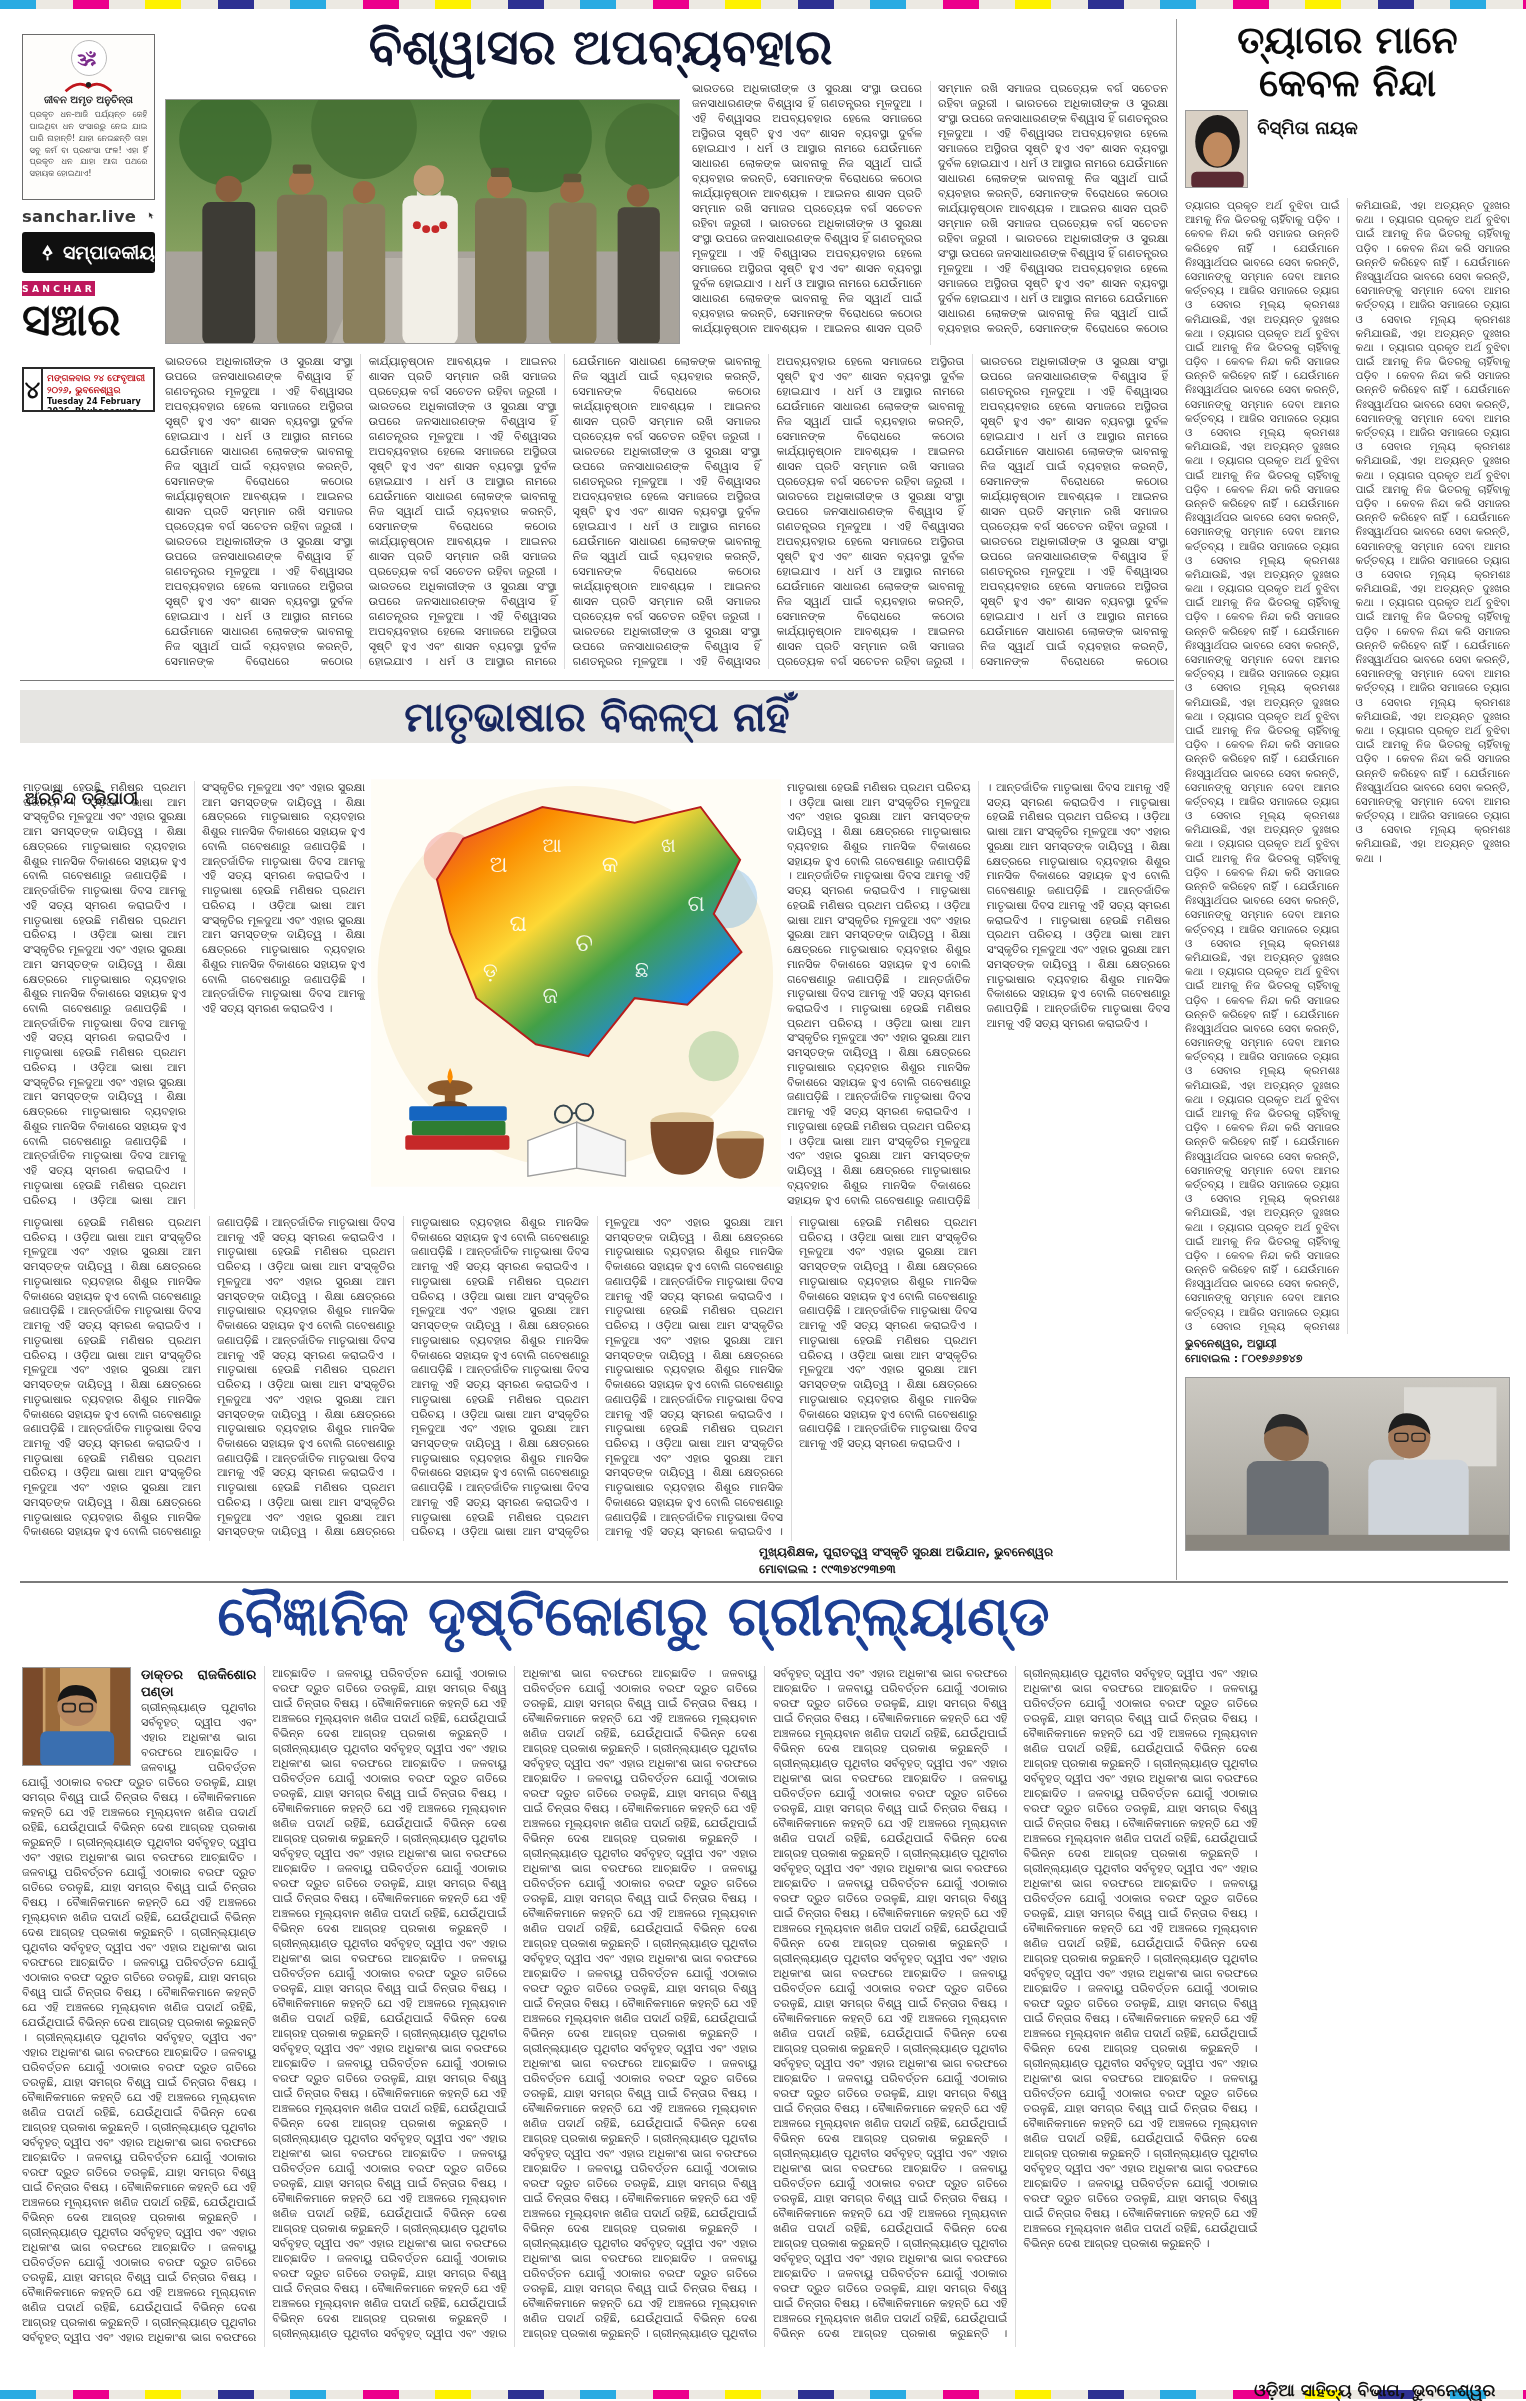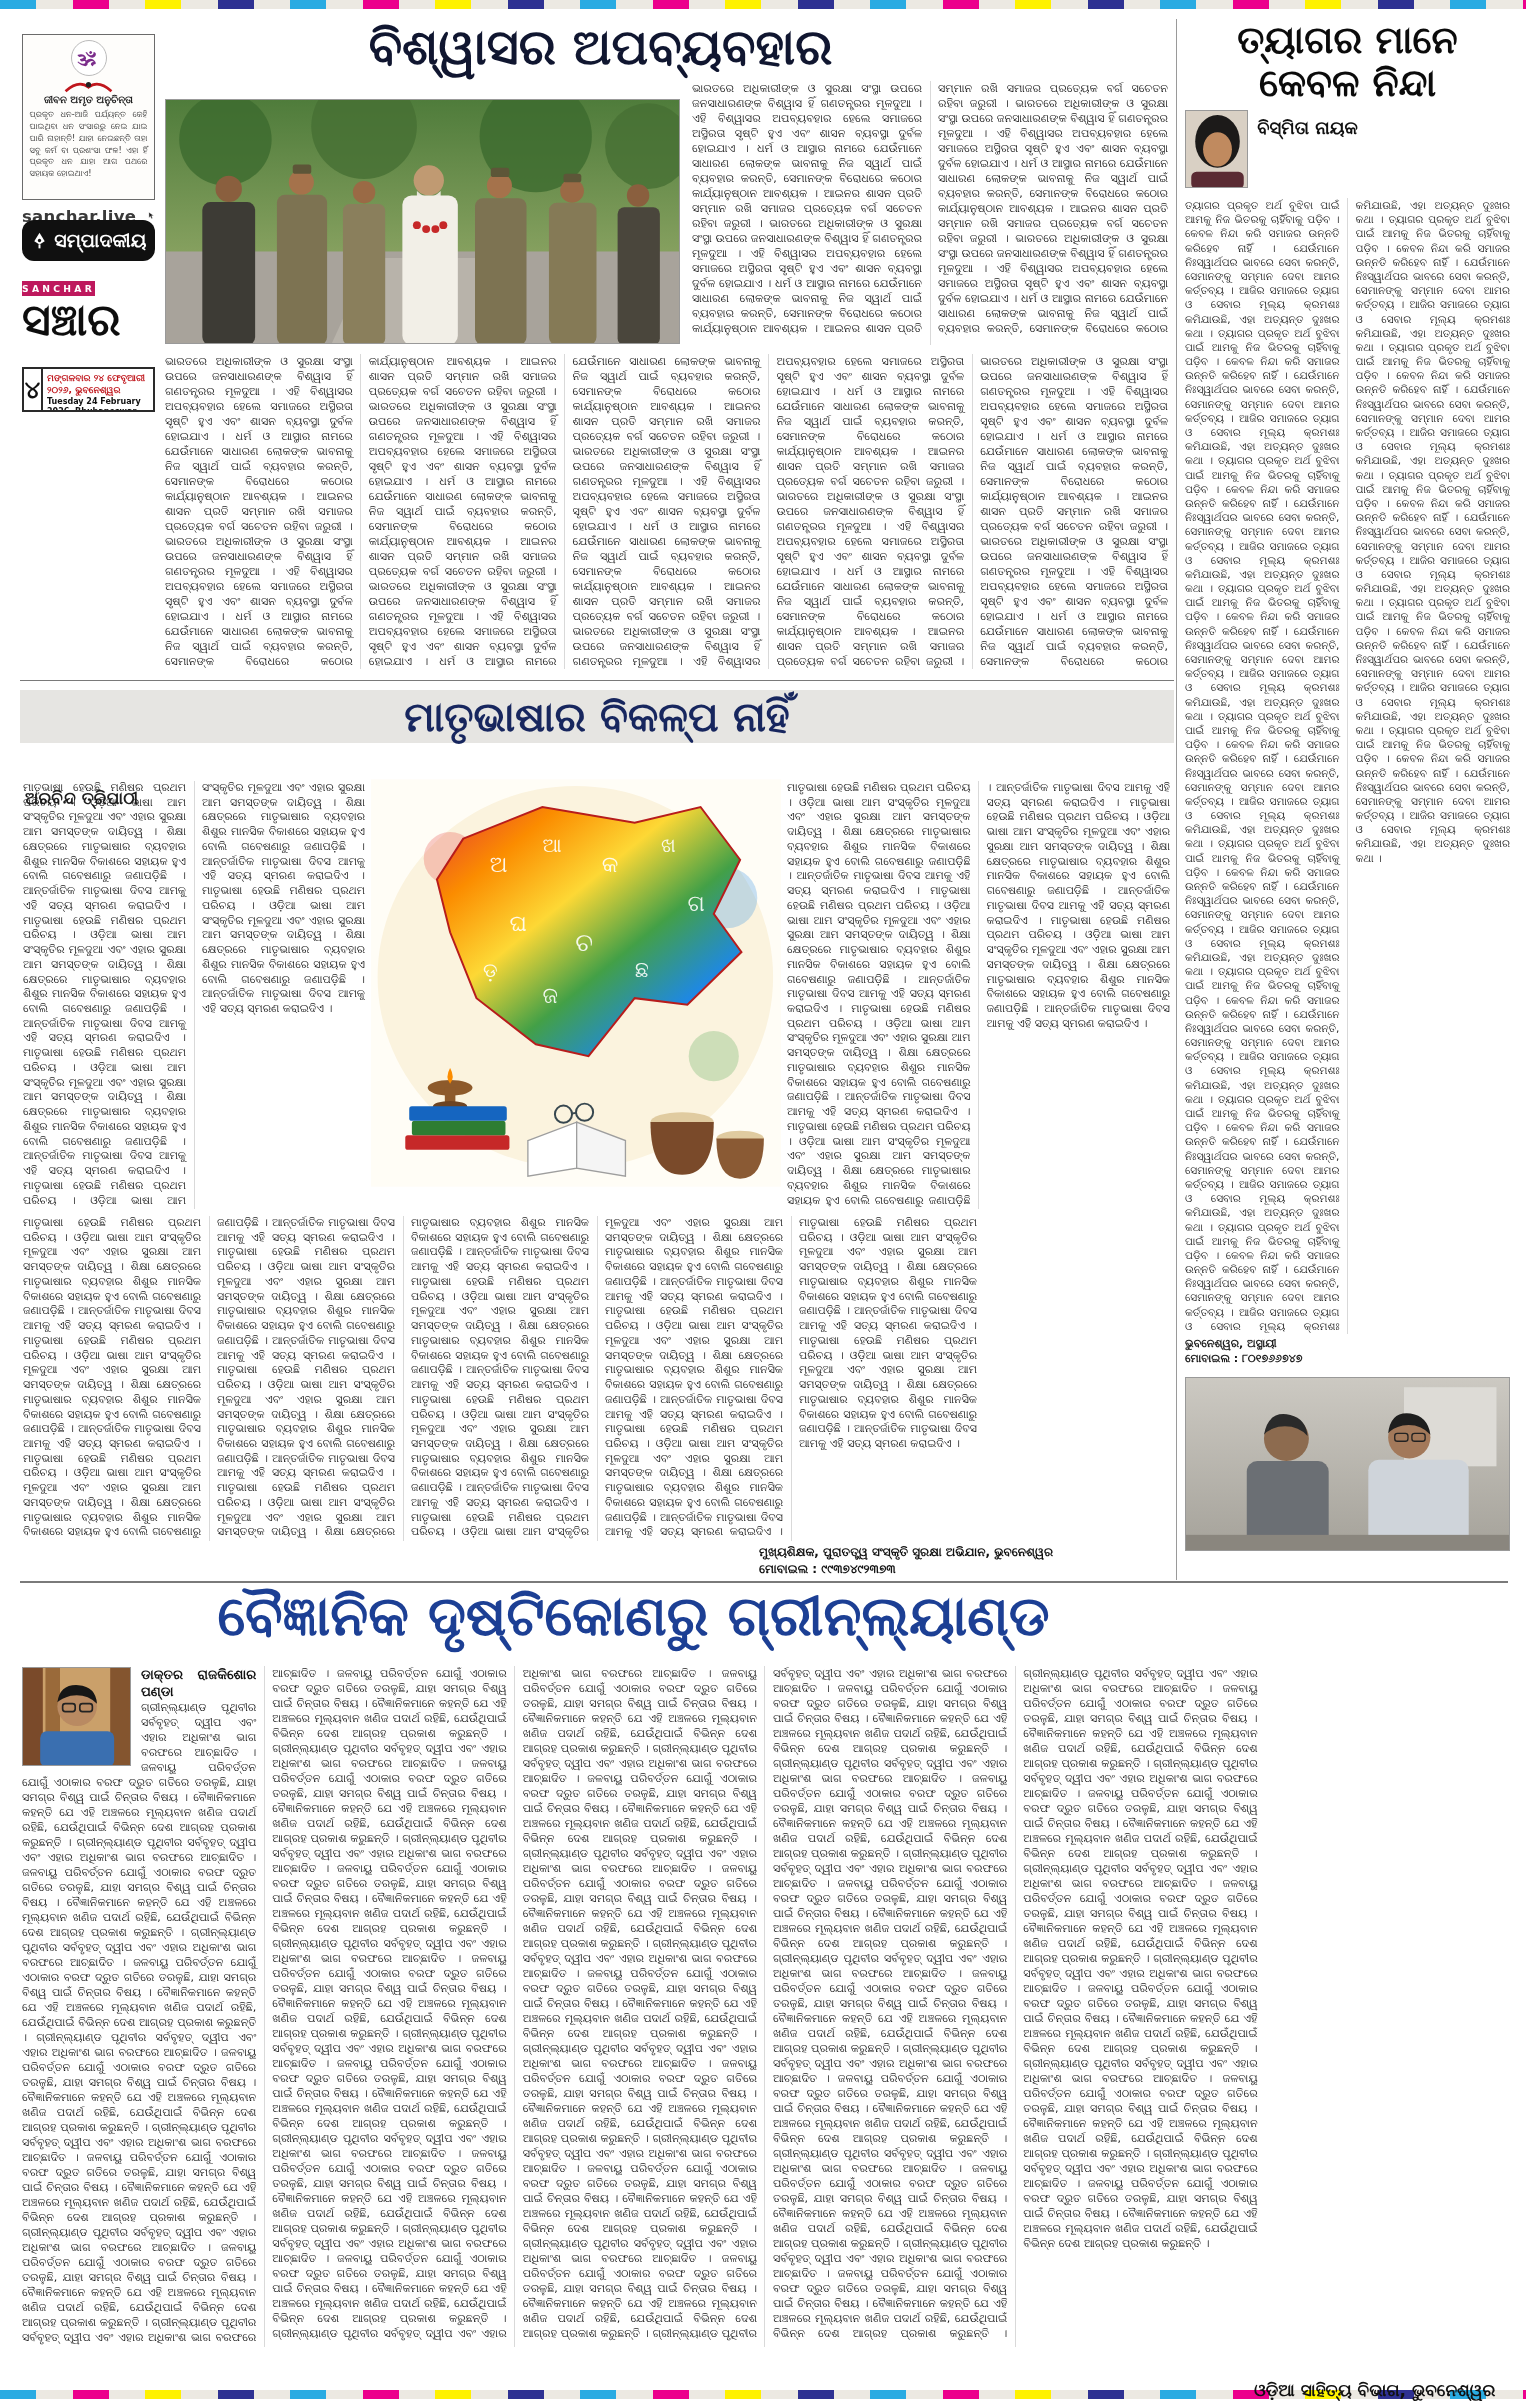--- a/index.html
+++ b/index.html
@@ -34,22 +34,22 @@
   }
   .quote-decor { height: 16px; margin-bottom: 2.6px; }
   .quote-title { font-size: 10px; font-weight: bold; color: #222; margin-bottom: 3.3px; }
   .quote-text { font-size: 8.2px; line-height: 1.45; text-align: justify; color: #333; }
 
   .site-link {
     top: 207px; font-size: 16.5px; font-weight: bold; color: #3a3a3a;
     display: flex; align-items: flex-start; gap: 12px; letter-spacing: 0.3px; cursor: pointer;
   }
   .edit-badge {
-    top: 220px; height: 41px; background: #101010; color: #fff; border-radius: 12px;
-    display: flex; align-items: center; justify-content: center; gap: 6.6px;
+    top: 232px; height: 41px; background: #101010; color: #fff; border-radius: 3px;
+    display: flex; align-items: center; justify-content: flex-end; gap: 6.6px;
     font-size: 19px; font-weight: bold; width: 133px;
   }
   .masthead { top: 281px; }
   .brand-latin {
     display: inline-block; background: #be185d; color: #fff; font-size: 9.2px;
     font-weight: bold; letter-spacing: 3.3px; padding: 2px 0; margin-bottom: 1.3px;
   }
   .brand { font-size: 44px; font-weight: bold; color: #0d0d0d; line-height: 1.05; white-space: nowrap; }
   .dateline {
     top: 367px; height: 45px; width: 133px; border: 2px solid #2a2a2a; display: flex; align-items: stretch;

